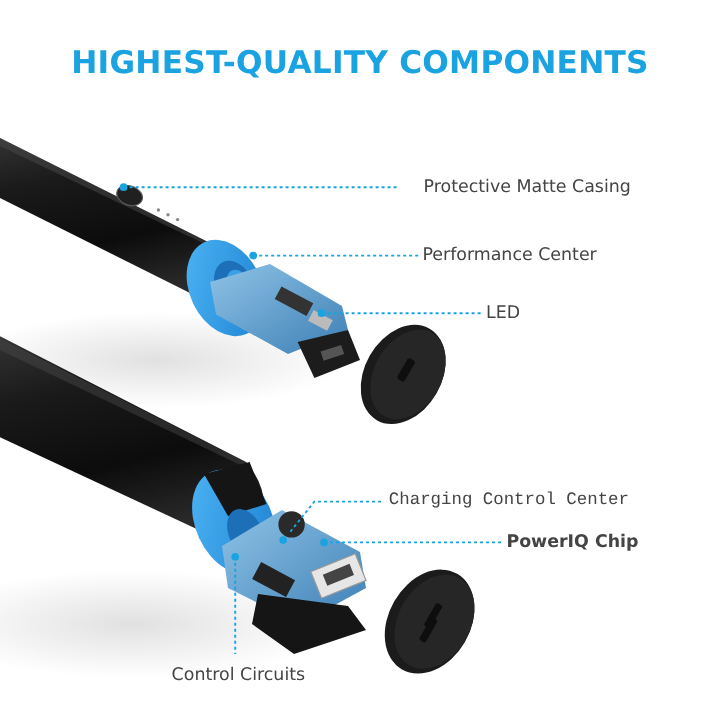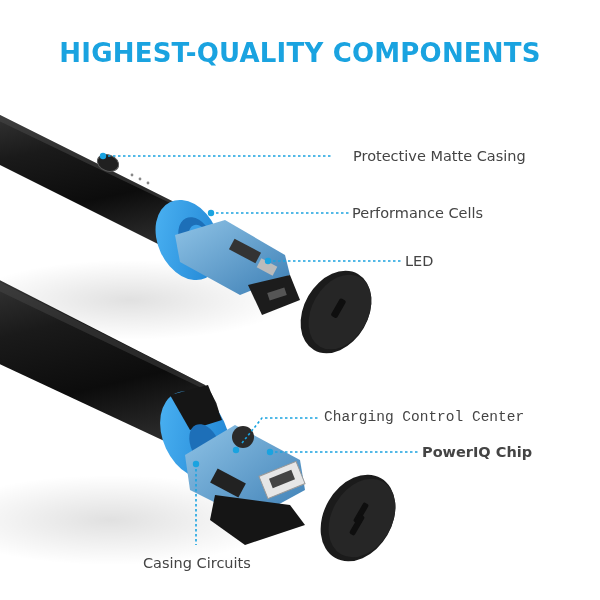--- a/index.html
+++ b/index.html
@@ -95,17 +95,17 @@
     <circle cx="103" cy="156" r="3.2"></circle>
     <circle cx="211" cy="213" r="3.2"></circle>
     <circle cx="268" cy="261" r="3.2"></circle>
     <circle cx="236" cy="450" r="3.2"></circle>
     <circle cx="270" cy="452" r="3.2"></circle>
     <circle cx="196" cy="464" r="3.2"></circle>
   </g>
 </svg>
 
 <div class="label" style="left:316px; top:148px;margin-left:37px;">Protective Matte Casing</div>
-<div class="label" style="left:352px; top:205px;">Performance Cells</div>
+<div class="label" style="left:352px; top:205px;">Performance Center</div>
 <div class="label" style="left:405px; top:253px;text-align:right;">LED</div>
 <div class="label" style="left:324px; top:409px;font-family:Liberation Mono, monospace;">Charging Control Center</div>
 <div class="label" style="left:422px; top:444px;font-weight:bold;">PowerIQ Chip</div>
-<div class="label" style="left:143px; top:555px;">Casing Circuits</div>
+<div class="label" style="left:143px; top:555px;">Control Circuits</div>
 
 </body></html>

